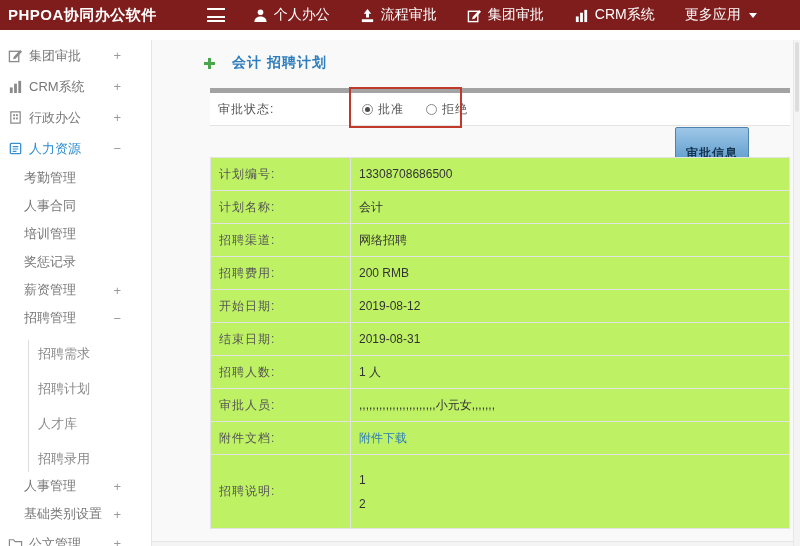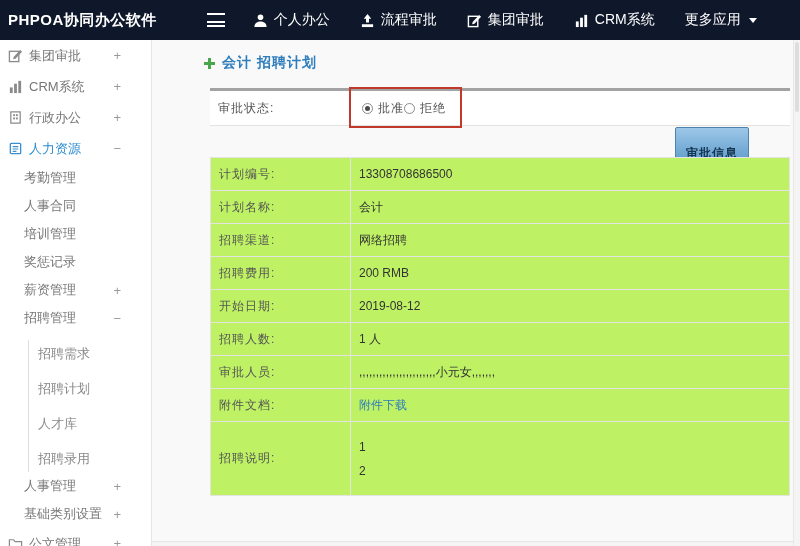--- a/index.html
+++ b/index.html
@@ -2,22 +2,22 @@
 <html><head>
 <meta charset="utf-8">
 <style>
   * { box-sizing: border-box; margin: 0; padding: 0; }
   html,body { width: 800px; height: 546px; }
   body { font-family: "Liberation Sans", "DejaVu Sans", sans-serif; background: #fff; }
 
   .screen { position: relative; width: 800px; height: 546px; background: #fff; overflow: hidden; }
 
   
-  .topbar { position: absolute; top: 0; left: 0; width: 800px; height: 40px;
-            background: #0f172a; display: flex; align-items: center; color: #fff; }
+  .topbar { position: absolute; top: 0; left: 0; width: 800px; height: 30px;
+            background: #7f1d1d; display: flex; align-items: center; color: #fff; }
   .app-title { font-size: 15px; font-weight: bold; margin-left: 8px; letter-spacing: .5px; white-space: nowrap; }
   .hamburger { margin-left: 50px; width: 18px; height: 14px;
                border-top: 2px solid #fff; border-bottom: 2px solid #fff; position: relative; cursor: pointer; }
   .hamburger::after { content:""; position:absolute; left:0; right:0; top:6px; height:2px; background:#fff; }
   .topnav { display: flex; align-items: center; margin-left: 28px; gap: 30px; }
   .nav-item { display: flex; align-items: center; gap: 6px; font-size: 14px; color: #fff;
               cursor: pointer; white-space: nowrap; }
   .nav-icon { display: inline-flex; width: 15px; height: 15px; }
   .caret { width: 0; height: 0; border-left: 4px solid transparent; border-right: 4px solid transparent;
            border-top: 5px solid #fff; margin-left: 2px; }
@@ -30,28 +30,28 @@
   .s-item.lvl2 { height: 28px; padding-left: 24px; font-size: 13px; }
   .s-icon { width: 15px; height: 15px; margin-right: 6px; display: inline-flex; flex: 0 0 auto; }
   .s-expand { margin-left: auto; margin-right: 30px; color: #999; font-size: 13px; }
   .s-item.active { color: #2a8bd0; }
   .lvl3-group { margin-left: 28px; border-left: 1px solid #ddd; }
   .lvl3-group .s-item { height: 27px; padding-left: 9px; font-size: 13px; color: #888; margin-top: 8px; }
 
   
   .main { position: absolute; top: 40px; left: 152px; right: 0; bottom: 0; background: #f9f9f9; }
 
-  .page-header { position: absolute; left: 51px; top: 14px; display: flex; align-items: center; gap: 6px; }
+  .page-header { position: absolute; left: 51px; top: 14px; display: flex; align-items: center; gap: 16px; }
   .page-title { font-size: 14px; font-weight: bold; color: #2e7dbd; letter-spacing: 1px; }
 
   .approval-row { position: absolute; left: 58px; top: 48px; width: 580px; height: 38px; background: #fff;
-                  border-top: 3px solid #a3a3a3; border-bottom: 1px solid #e3e3e3; display: flex; }
+                  border-top: 5px solid #a3a3a3; border-bottom: 1px solid #e3e3e3; display: flex; }
   .approval-label { width: 140px; border-right: 1px solid #e3e3e3; font-size: 12px; color: #555;
                     letter-spacing: 1px; display: flex; align-items: center; padding-left: 8px; }
-  .approval-value { flex: 1; display: flex; align-items: center; padding-left: 12px; }
+  .approval-value { flex: 1; display: flex; align-items: center; padding-left: 12px; gap: 22px; }
   .radio-opt { display: flex; align-items: center; gap: 5px; font-size: 12px; color: #555; cursor: pointer; letter-spacing: 1px; }
   .radio { width: 11px; height: 11px; border: 1px solid #8a8a8a; border-radius: 50%; background: #fff; position: relative; flex: 0 0 auto; }
   .radio.checked::after { content:""; position: absolute; top: 2px; left: 2px; right: 2px; bottom: 2px;
                           background: #4a4a4a; border-radius: 50%; }
 
   .red-box { position: absolute; left: 197px; top: 47px; width: 113px; height: 41px;
              border: 2px solid #c0392b; z-index: 5; pointer-events: none; }
 
   .approve-btn { position: absolute; left: 523px; top: 87px; height: 25px; padding: 17px 10px;
                  font-size: 12px; font-weight: bold; color: #15344f; letter-spacing: 1px;
@@ -284,20 +284,24 @@
         </tr>
         <tr>
           <td class="lbl">招聘费用:</td>
           <td class="val">200 RMB</td>
         </tr>
         <tr>
           <td class="lbl">开始日期:</td>
           <td class="val">2019-08-12</td>
         </tr>
         <tr>
+          <td class="lbl">结束日期:</td>
+          <td class="val">2019-08-31</td>
+        </tr>
+        <tr>
           <td class="lbl">招聘人数:</td>
           <td class="val">1 人</td>
         </tr>
         <tr>
           <td class="lbl">审批人员:</td>
           <td class="val">,,,,,,,,,,,,,,,,,,,,,,,小元女,,,,,,,</td>
         </tr>
         <tr>
           <td class="lbl">附件文档:</td>
           <td class="val">

